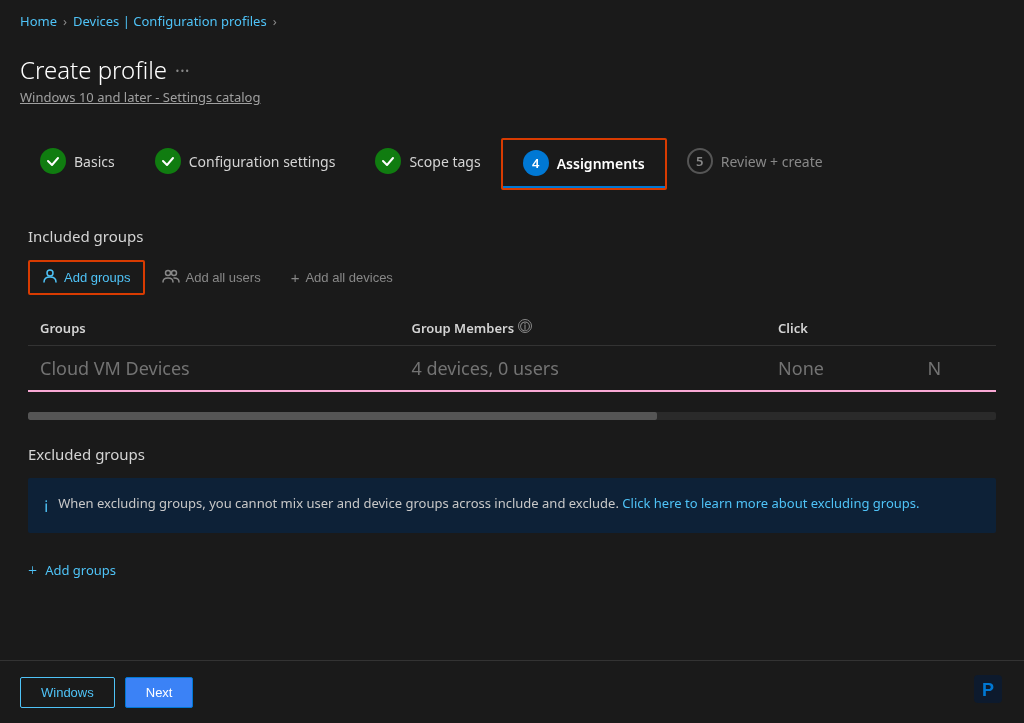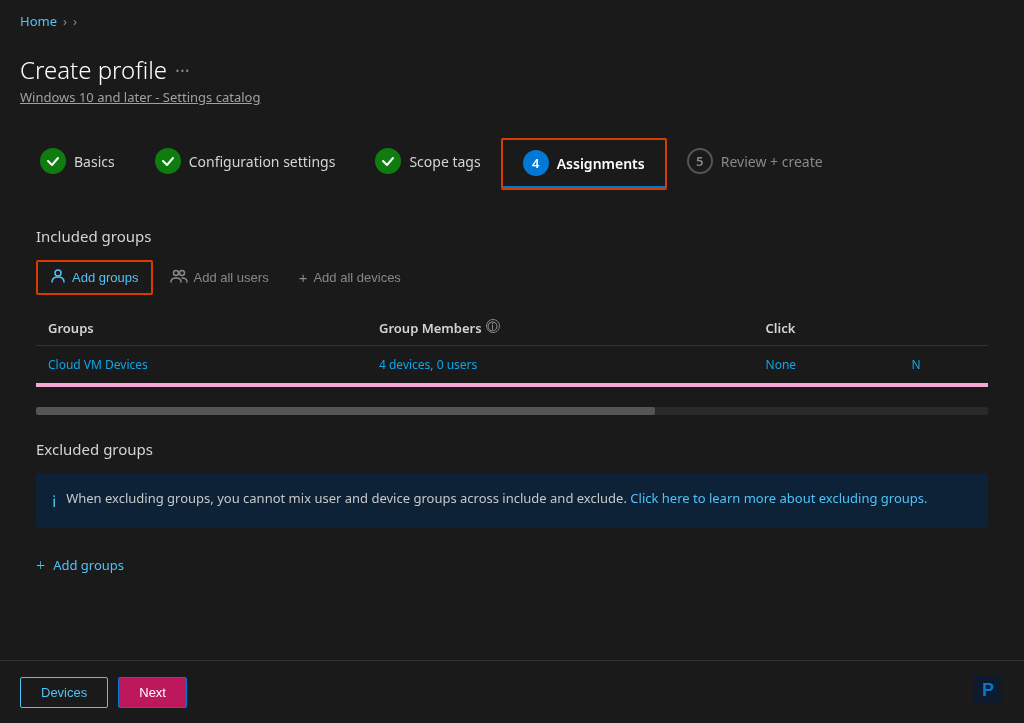--- a/index.html
+++ b/index.html
@@ -114,21 +114,21 @@
       position: absolute;
       bottom: 0;
       left: 0;
       right: 0;
       height: 2px;
       background: #0078d4;
     }
 
     
     .main-content {
-      padding: 20px 36px;
+      padding: 20px 28px;
     }
 
     
     .section-title {
       font-size: 15px;
       font-weight: 400;
       color: #d4d4d4;
       margin-bottom: 14px;
     }
 
@@ -168,23 +168,23 @@
     .data-table th {
       text-align: left;
       padding: 8px 12px;
       font-weight: 600;
       color: #d4d4d4;
       font-size: 13px;
       border-bottom: 1px solid #333;
     }
     .data-table td {
       padding: 10px 12px;
-      font-size: 12px;
-      color: #0ea5e9;
-      border-bottom: 4px solid #f9a8d4;
+      font-size: 18px;
+      color: #737373;
+      border-bottom: 2px solid #f9a8d4;
     }
     .th-info {
       display: inline-flex;
       align-items: flex-start;
       gap: 4px;
     }
     .info-icon {
       width: 14px;
       height: 14px;
       border-radius: 50%;
@@ -280,39 +280,40 @@
       font-size: 13px;
       cursor: pointer;
       font-weight: 400;
     }
     .footer-btn.previous {
       background: transparent;
       border: 1px solid #4fc3f7;
       color: #4fc3f7;
     }
     .footer-btn.next {
-      background: #be185d;
+      background: #3b82f6;
       border: 1px solid #0078d4;
       color: white;
     }
 
     
     .footer-logo {
       margin-left: auto;
       color: #0078d4;
       font-size: 22px;
       font-weight: 900;
     }
   </style>
 </head>
 <body>
 
 <div class="breadcrumb">
   <span class="breadcrumb-item">Home</span>
   <span class="breadcrumb-separator">›</span>
+  <span class="breadcrumb-item">Devices | Configuration profiles</span>
   <span class="breadcrumb-separator">›</span>
 </div>
 
 <div class="page-header">
   <div class="page-title-row">
     <h1 class="page-title">Create profile</h1>
     <span class="page-title-dots">···</span>
   </div>
   <div class="page-subtitle">Windows 10 and later - Settings catalog</div>
 </div>
@@ -440,21 +441,21 @@
 
     <div class="add-excluded-btn">
       <span style="font-size:16px; font-weight:300;">+</span>
       <span>Add groups</span>
     </div>
   </div>
 
 </div>
 
 <div class="footer">
-  <button class="footer-btn previous">Devices</button>
+  <button class="footer-btn previous">Windows</button>
   <button class="footer-btn next">Next</button>
   <div class="footer-logo">
     <svg width="32" height="32" viewBox="0 0 32 32" fill="none">
       <rect x="2" y="2" width="28" height="28" rx="4" fill="#0d1a2d"></rect>
       <text x="16" y="23" text-anchor="middle" font-size="18" font-weight="900" fill="#0078d4" font-family="Arial, sans-serif">P</text>
     </svg>
   </div>
 </div>
 
 </body></html>

